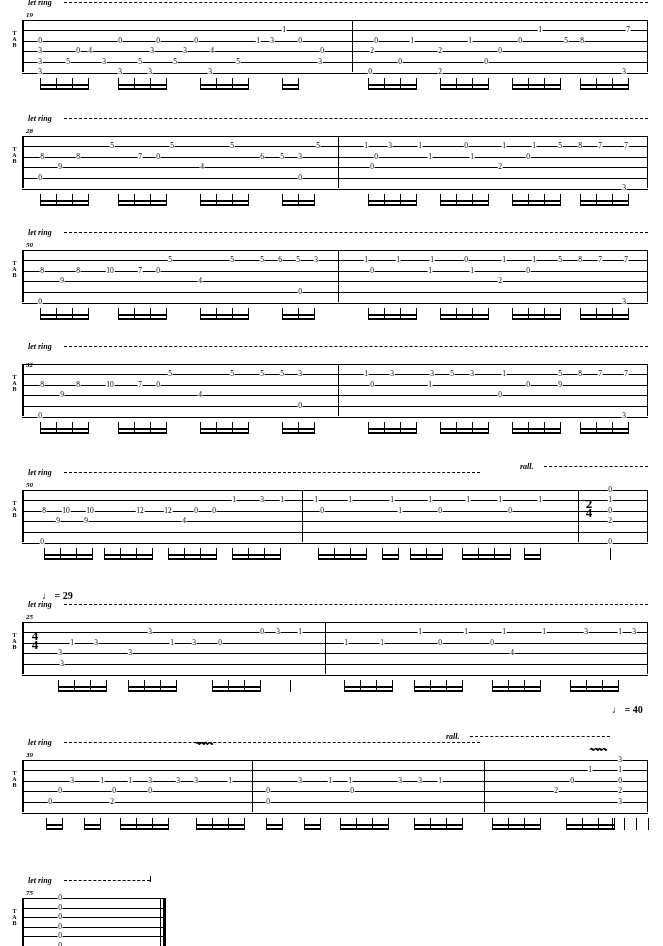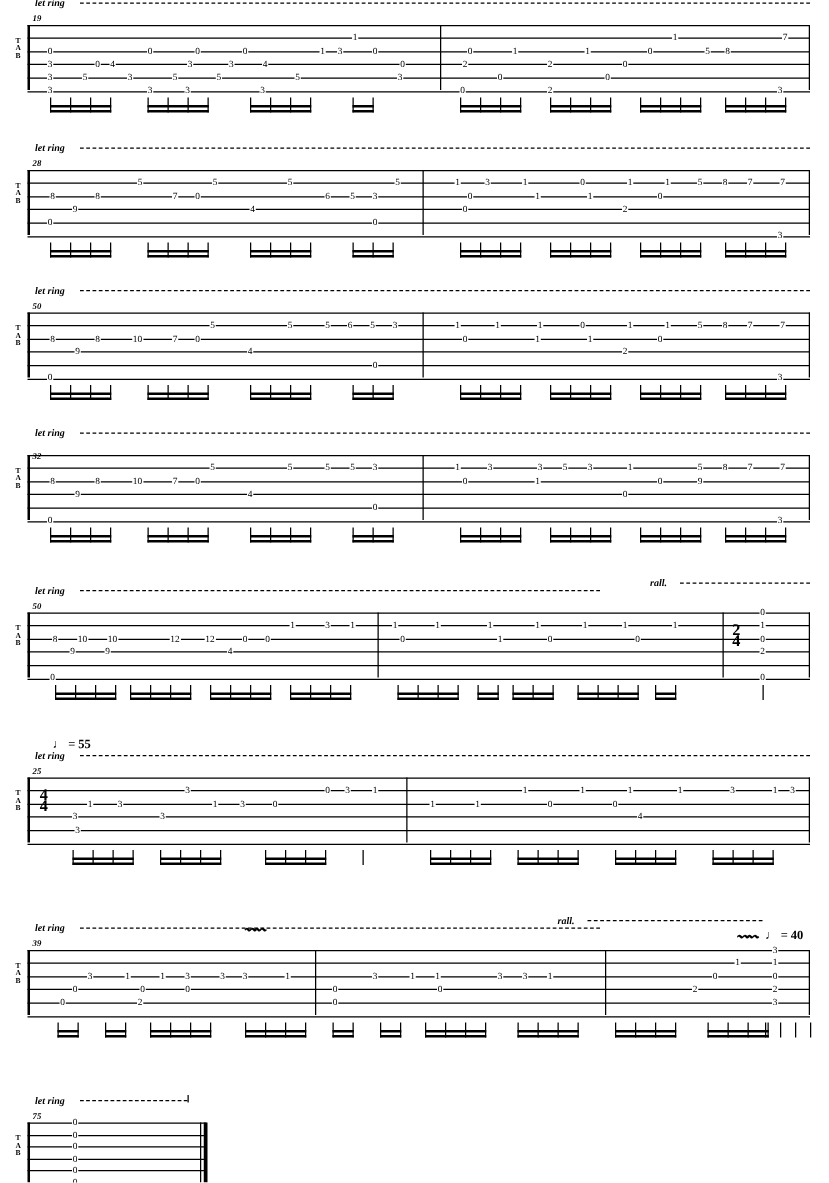--- a/index.html
+++ b/index.html
@@ -523,21 +523,21 @@
       <div class="tab" style="left: 22px; top: 622px; width: 626px; height: 52px;"></div>
       <div class="tabline" style="top: 632.4px; left: 22px; width: 626px; position: absolute;"></div>
       <div class="tabline" style="top: 642.8px; left: 22px; width: 626px; position: absolute;"></div>
       <div class="tabline" style="top: 653.2px; left: 22px; width: 626px; position: absolute;"></div>
       <div class="tabline" style="top: 663.6px; left: 22px; width: 626px; position: absolute;"></div>
       <div class="endbar" style="left: 22px; top: 622px; width: 1.5px; height: 52px;"></div>
       <div class="clef" style="left: 10px; top: 632px;">T<br>A<br>B</div>
       <div class="measnum" style="left: 26px; top: 613px;">25</div>
       <div class="letring" style="left: 28px; top: 600px;">let ring</div>
       <div class="dashes" style="left: 64px; top: 604px; width: 584px;"></div>
-      <div class="tempo" style="left: 42px; top: 590px;">♩ = 55</div>
+      <div class="tempo" style="left: 42px; top: 590px;">♩ = 29</div>
       <div class="timesig" style="left: 28px; top: 631px; width: 14px;">4<br>4</div>
       <div class="barline" style="left: 325px; top: 622px; height: 52px;"></div>
       <div class="endbar" style="left: 647px; top: 622px; width: 1px; height: 52px;"></div>
       <div class="fret" style="left: 72px; top: 642.8px;">1</div>
       <div class="fret" style="left: 96px; top: 642.8px;">3</div>
       <div class="fret" style="left: 60px; top: 653.2px;">3</div>
       <div class="fret" style="left: 150px; top: 632.4px;">3</div>
       <div class="fret" style="left: 172px; top: 642.8px;">1</div>
       <div class="fret" style="left: 194px; top: 642.8px;">3</div>
       <div class="fret" style="left: 262px; top: 632.4px;">0</div>
@@ -608,21 +608,21 @@
       <div class="tabline" style="top: 780.8px; left: 22px; width: 626px; position: absolute;"></div>
       <div class="tabline" style="top: 791.2px; left: 22px; width: 626px; position: absolute;"></div>
       <div class="tabline" style="top: 801.6px; left: 22px; width: 626px; position: absolute;"></div>
       <div class="endbar" style="left: 22px; top: 760px; width: 1.5px; height: 52px;"></div>
       <div class="clef" style="left: 10px; top: 770px;">T<br>A<br>B</div>
       <div class="measnum" style="left: 26px; top: 751px;">39</div>
       <div class="letring" style="left: 28px; top: 738px;">let ring</div>
       <div class="dashes" style="left: 64px; top: 742px; width: 416px;"></div>
       <div class="rall" style="left: 446px; top: 732px;">rall.</div>
       <div class="dashes" style="left: 470px; top: 736px; width: 140px;"></div>
-      <div class="tempo" style="left: 612px; top: 743px;">♩ = 40</div>
+      <div class="tempo" style="left: 612px; top: 704px;">♩ = 40</div>
       <div class="vib" style="left: 196px; top: 736px;">〰〰</div>
       <div class="vib" style="left: 590px; top: 742px;">〰〰</div>
       <div class="barline" style="left: 252px; top: 760px; height: 52px;"></div>
       <div class="barline" style="left: 484px; top: 760px; height: 52px;"></div>
       <div class="endbar" style="left: 647px; top: 760px; width: 1px; height: 52px;"></div>
       <div class="fret" style="left: 72px; top: 780.8px;">3</div>
       <div class="fret" style="left: 102px; top: 780.8px;">1</div>
       <div class="fret" style="left: 130px; top: 780.8px;">1</div>
       <div class="fret" style="left: 150px; top: 780.8px;">3</div>
       <div class="fret" style="left: 178px; top: 780.8px;">3</div>

